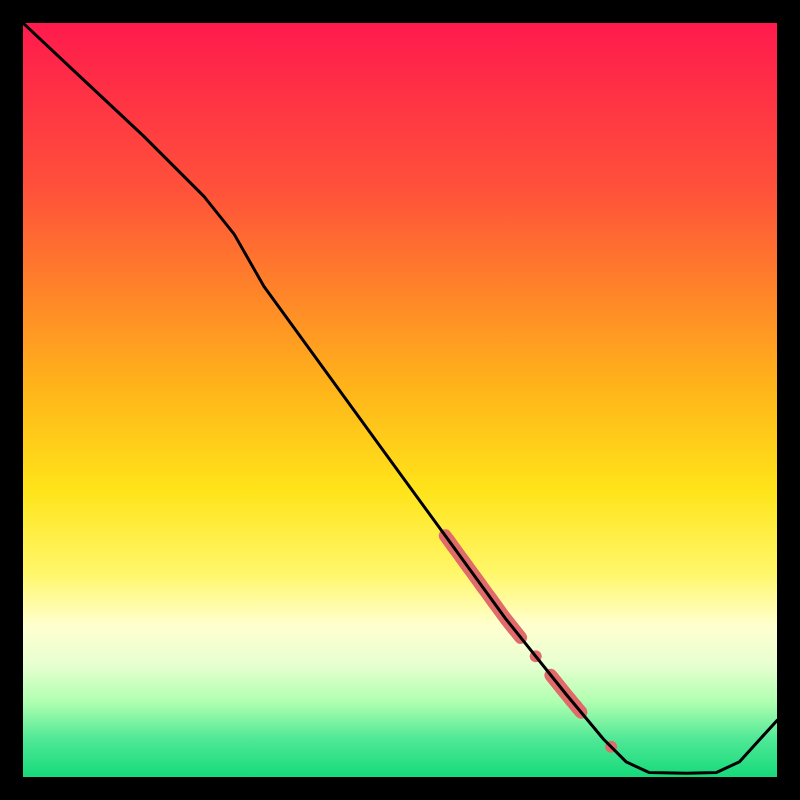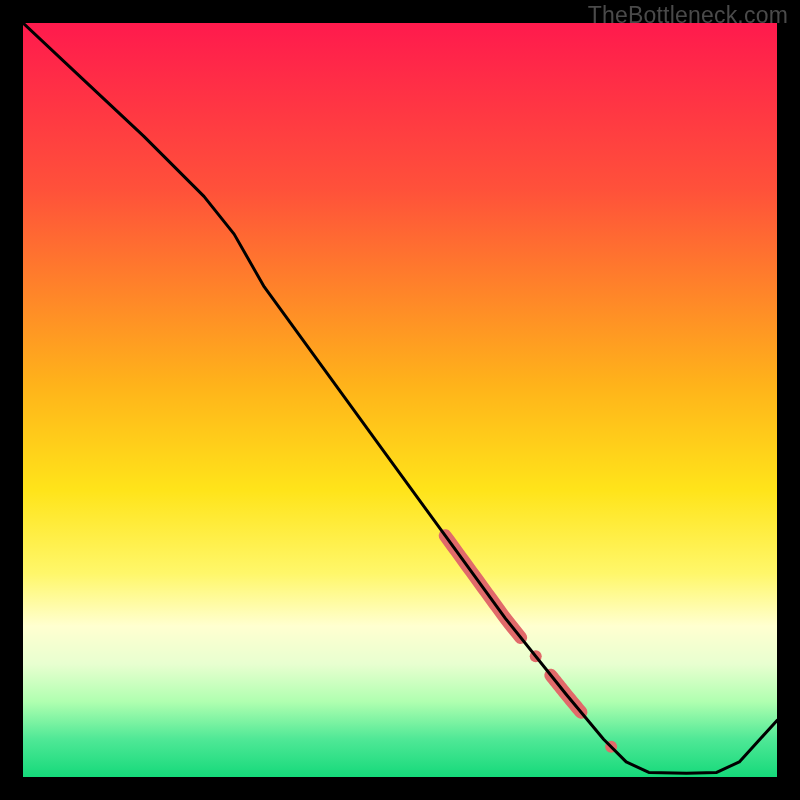--- a/index.html
+++ b/index.html
@@ -36,21 +36,20 @@
     overflow: hidden;
   }
   .plot-area svg {
     display: block;
   }
 </style>
 </head>
 <body>
 
 <div class="frame">
-  <div class="watermark">TheBottleneck.com</div>
   <div class="plot-area">
     <svg id="plot-svg" width="754" height="754" viewBox="0 0 754 754">
         <defs>
           <linearGradient id="bg-grad" x1="0" y1="0" x2="0" y2="1">
             <stop offset="0%" stop-color="#ff1a4d"></stop>
             <stop offset="22%" stop-color="#ff513a"></stop>
             <stop offset="48%" stop-color="#ffb31a"></stop>
             <stop offset="62%" stop-color="#ffe41a"></stop>
             <stop offset="73%" stop-color="#fff76a"></stop>
             <stop offset="80%" stop-color="#ffffd0"></stop>

